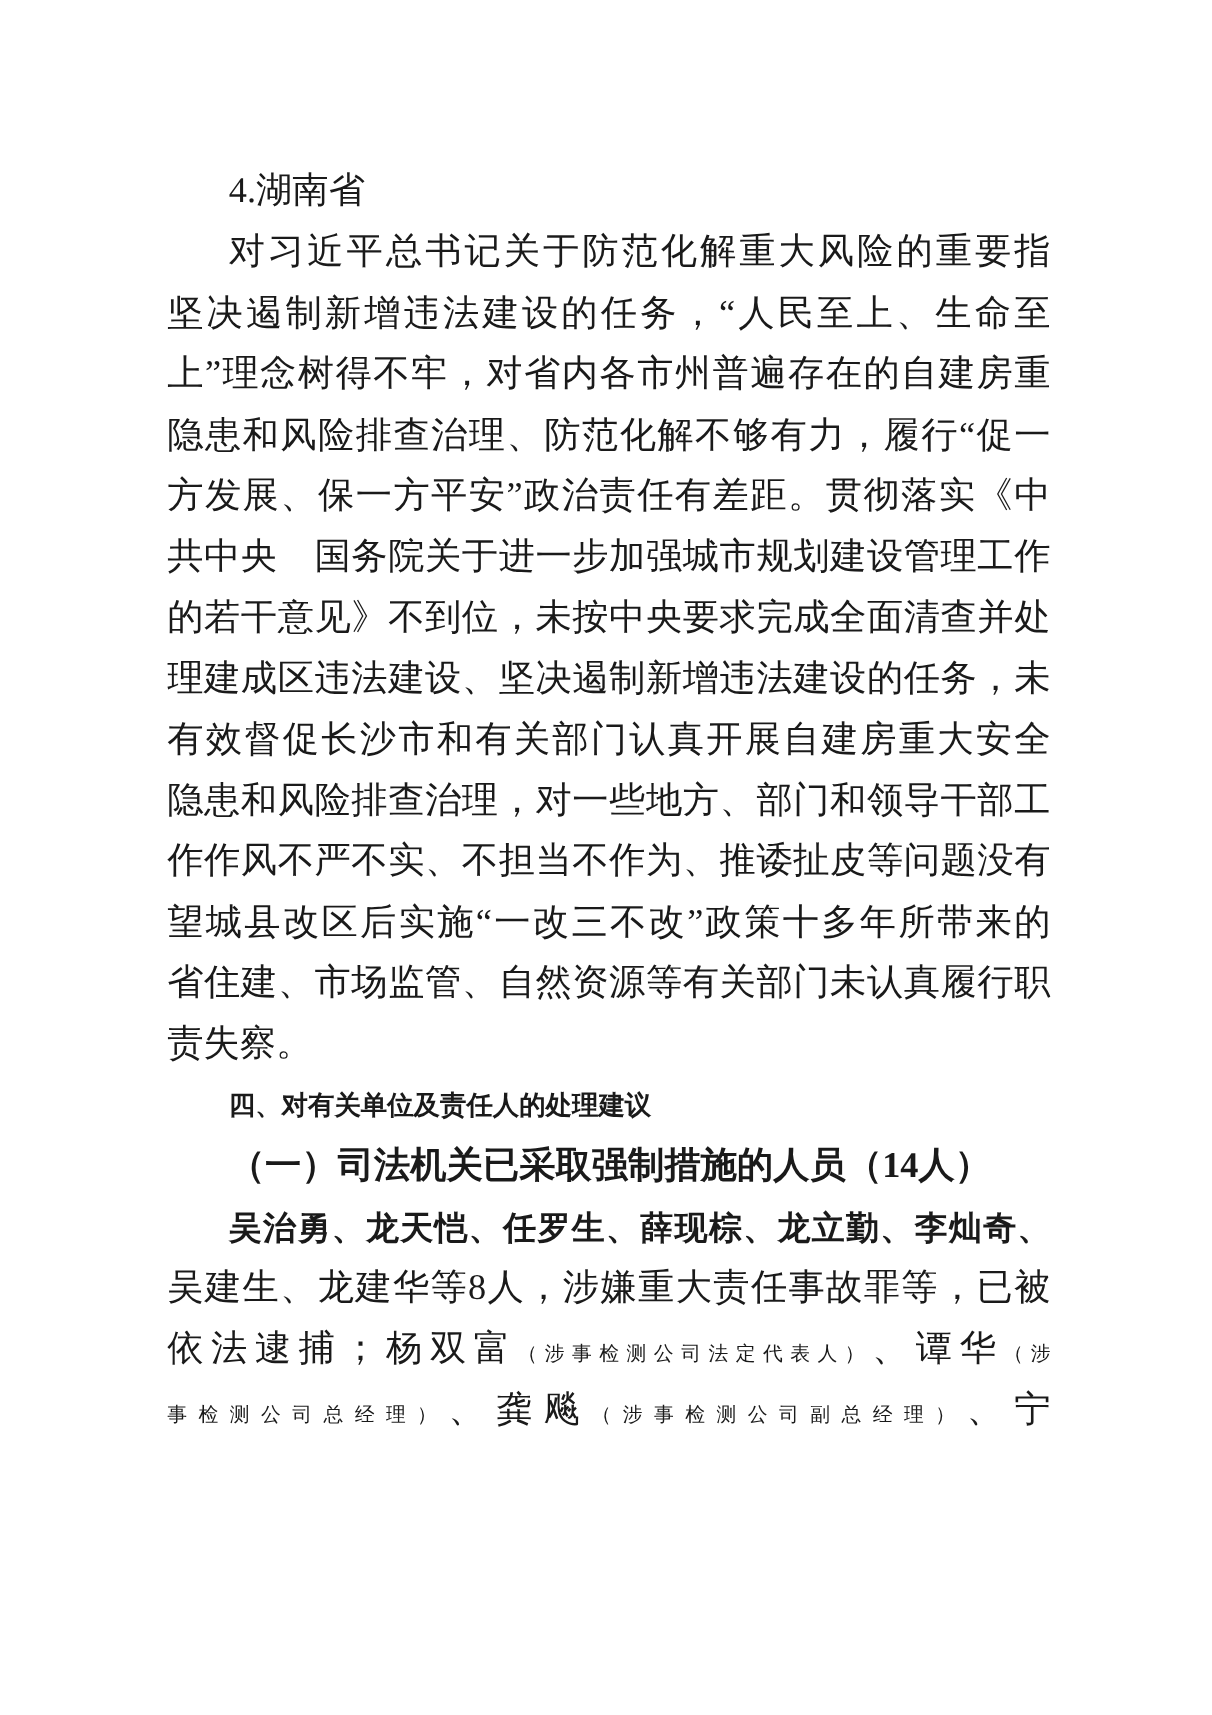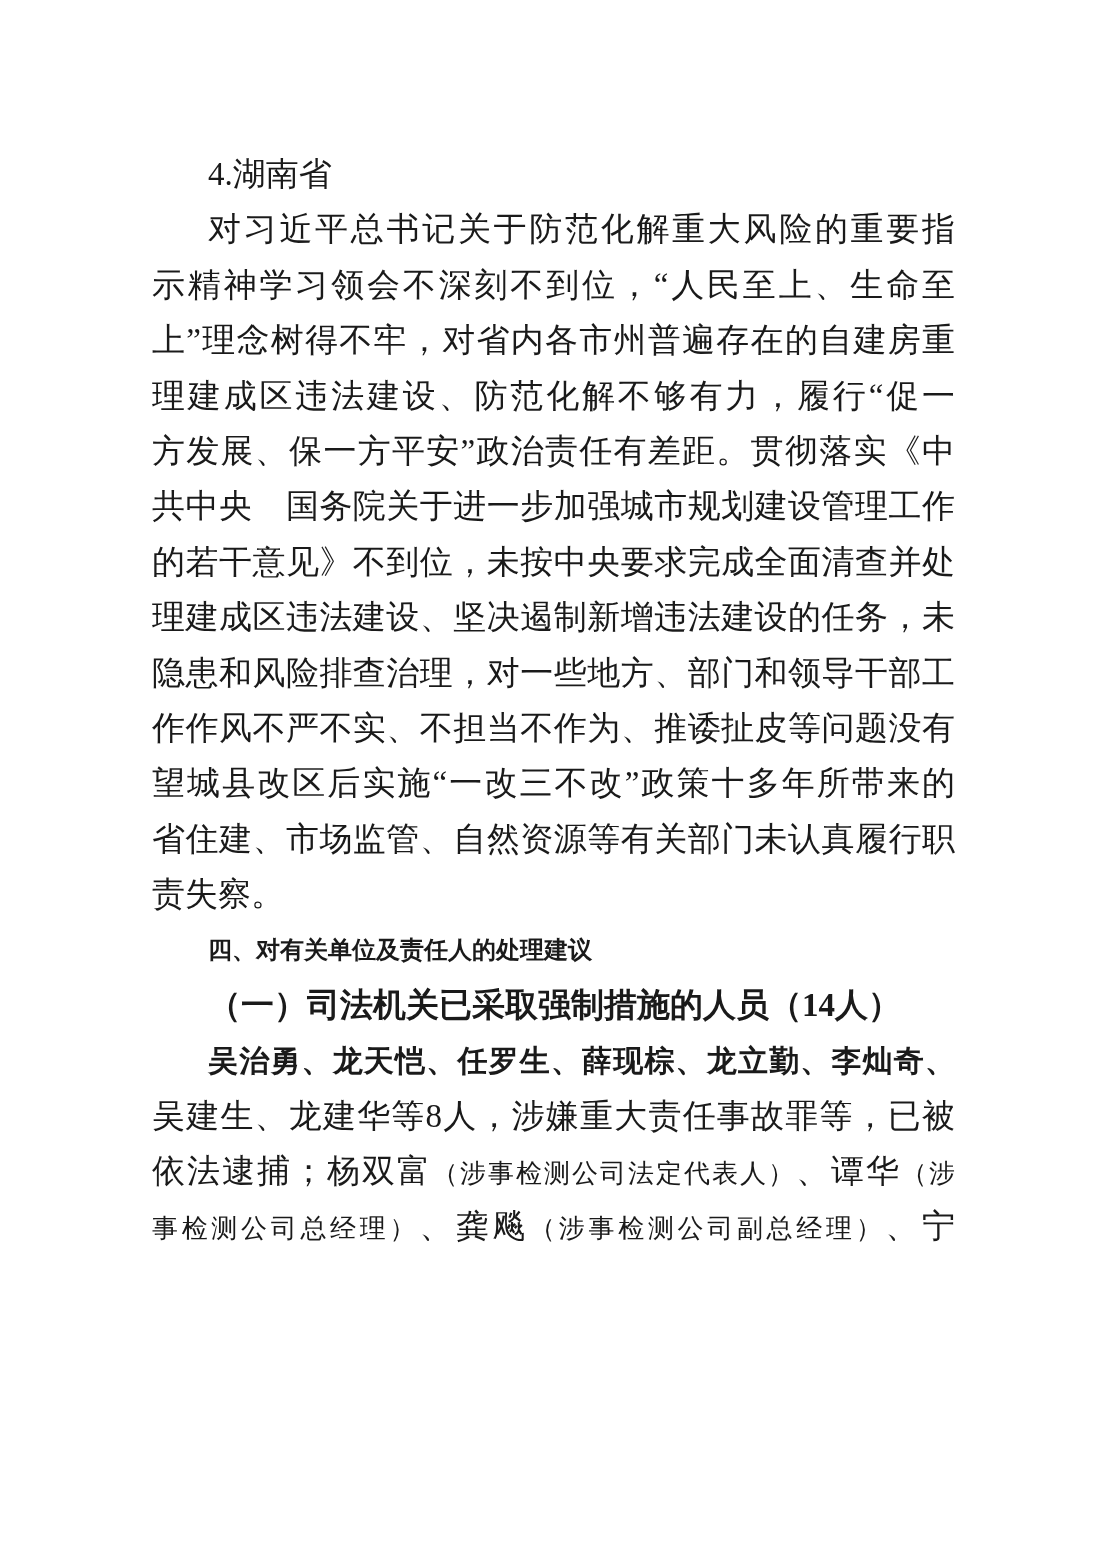--- a/index.html
+++ b/index.html
@@ -45,21 +45,21 @@
   .subheading {
     font-family: "Liberation Serif", serif;
     font-weight: bold;
     font-size: 33px;
   }
   .tight {
     font-size: 30px; 
     font-weight: bold;
   }
   .small {
-    font-size: 26px;
+    font-size: 18px;
   }
   .footer {
     position: absolute;
     top: 1448px;
     left: 0;
     width: 100%;
     text-align: center;
     font-size: 27px;
     color: #1a1a1a;
     font-family: "Liberation Serif", serif;
@@ -70,27 +70,28 @@
 </style>
 </head>
 <body>
 
 <div class="page">
   <div class="textblock">
 
     <div class="line indent">4.湖南省</div>
 
     <div class="line indent just">对习近平总书记关于防范化解重大风险的重要指</div>
-    <div class="line just">示精神学习领会不深刻不到位，“人民至上、生命至</div>
+    <div class="line just">坚决遏制新增违法建设的任务，“人民至上、生命至</div>
     <div class="line just">上”理念树得不牢，对省内各市州普遍存在的自建房重</div>
-    <div class="line just">理建成区违法建设、防范化解不够有力，履行“促一</div>
+    <div class="line just">隐患和风险排查治理、防范化解不够有力，履行“促一</div>
     <div class="line just">方发展、保一方平安”政治责任有差距。贯彻落实《中</div>
     <div class="line just">共中央　国务院关于进一步加强城市规划建设管理工作</div>
     <div class="line just">的若干意见》不到位，未按中央要求完成全面清查并处</div>
     <div class="line just">理建成区违法建设、坚决遏制新增违法建设的任务，未</div>
+    <div class="line just">有效督促长沙市和有关部门认真开展自建房重大安全</div>
     <div class="line just">隐患和风险排查治理，对一些地方、部门和领导干部工</div>
     <div class="line just">作作风不严不实、不担当不作为、推诿扯皮等问题没有</div>
     <div class="line just">望城县改区后实施“一改三不改”政策十多年所带来的</div>
     <div class="line just">省住建、市场监管、自然资源等有关部门未认真履行职</div>
     <div class="line">责失察。</div>
 
     <div class="line indent heading">四、对有关单位及责任人的处理建议</div>
     <div class="line indent subheading">（一）司法机关已采取强制措施的人员（14人）</div>
 
     <div class="line indent just tight">吴治勇、龙天恺、任罗生、薛现棕、龙立勤、李灿奇、</div>

